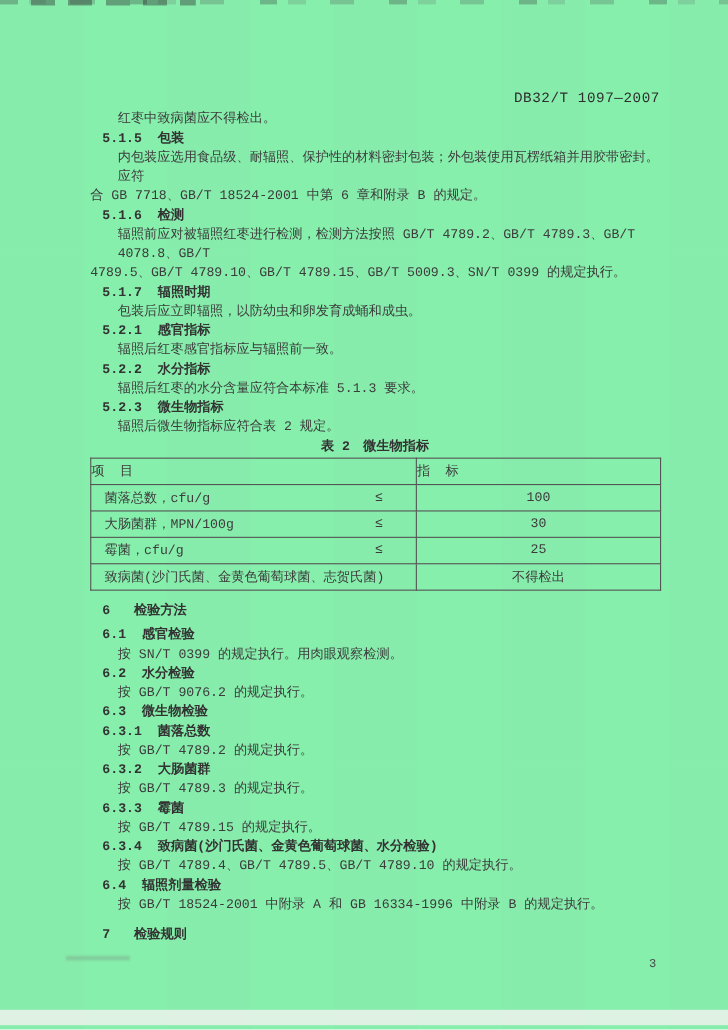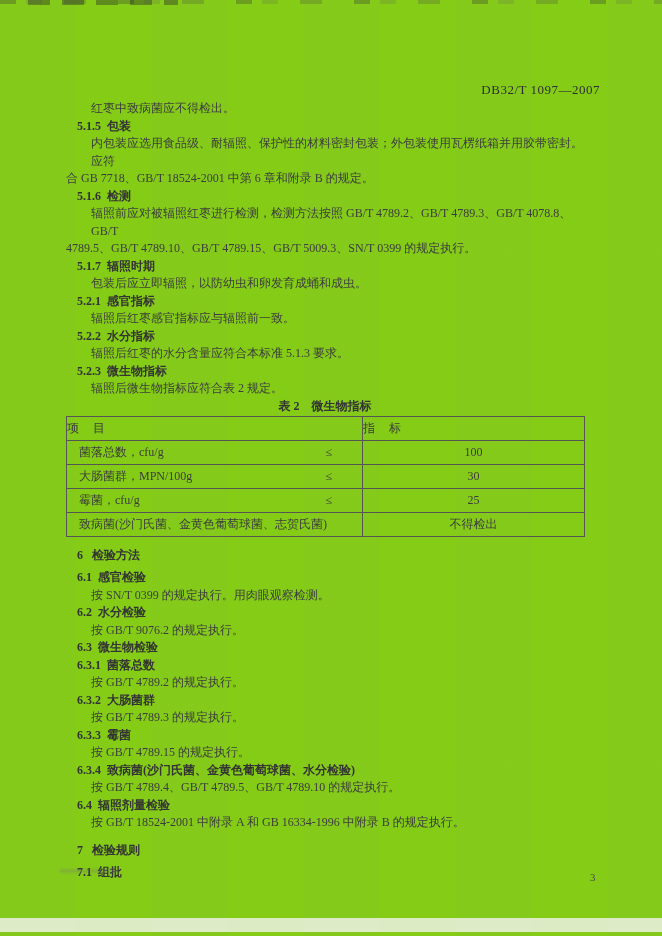--- a/index.html
+++ b/index.html
@@ -1,21 +1,21 @@
 <!DOCTYPE html>
 <html><head>
 <meta charset="utf-8">
 <style>
   html,body{margin:0;padding:0;background:#ffffff;}
   .page{
     position:relative;
     width:662px;height:936px;
-    background:#84cc16;
+    background:#86efac;
     overflow:hidden;
-    font-family:Liberation Serif, serif;
+    font-family:Liberation Mono, monospace;
     color:#3c3c3c;
   }
   
   .stripes{
     position:absolute;inset:0;
     background:repeating-linear-gradient(90deg,
       rgba(150,150,150,0.030) 0 76px,
       rgba(255,255,255,0) 76px 152px);
     pointer-events:none;
   }
@@ -36,21 +36,21 @@
     position:absolute;top:0;left:28px;width:150px;height:5px;
     background:repeating-linear-gradient(90deg,
       rgba(40,40,40,0.8) 0 22px, rgba(0,0,0,0) 22px 34px);
     opacity:.5;
   }
   .std-header{
     position:absolute;top:82px;right:62px;
     font-size:13px;letter-spacing:.5px;color:#2e2e2e;
     white-space:pre;
   }
-  .doc{position:absolute;left:66px;top:100px;width:518px;}
+  .doc{position:absolute;left:82px;top:100px;width:518px;}
   .line{font-size:12px;line-height:17.5px;white-space:pre-wrap;}
   .p{padding-left:25px;}
   .pc{padding-left:0;}
   .h1,.h2{font-weight:bold;color:#333;margin-left:11px;}
   .h1{margin-top:10px;margin-bottom:5px;}
   .table-caption{
     text-align:center;font-weight:bold;font-size:12px;
     line-height:15px;margin-top:1px;white-space:pre-wrap;color:#333;
   }
   table.spec-table{
@@ -152,20 +152,19 @@
         <div class="line p">按 GB/T 4789.2 的规定执行。</div>
         <div class="line h2">6.3.2  大肠菌群</div>
         <div class="line p">按 GB/T 4789.3 的规定执行。</div>
         <div class="line h2">6.3.3  霉菌</div>
         <div class="line p">按 GB/T 4789.15 的规定执行。</div>
         <div class="line h2">6.3.4  致病菌(沙门氏菌、金黄色葡萄球菌、水分检验)</div>
         <div class="line p">按 GB/T 4789.4、GB/T 4789.5、GB/T 4789.10 的规定执行。</div>
         <div class="line h2">6.4  辐照剂量检验</div>
         <div class="line p">按 GB/T 18524-2001 中附录 A 和 GB 16334-1996 中附录 B 的规定执行。</div>
         <div class="line h1">7   检验规则</div>
-        <div class="line h2">7.1  组批</div>
       </div>
   </div>
 
   <div class="smudge"></div>
   <div class="page-number">3</div>
   <div class="bottom-band"></div>
 </div>
 
 </body></html>

